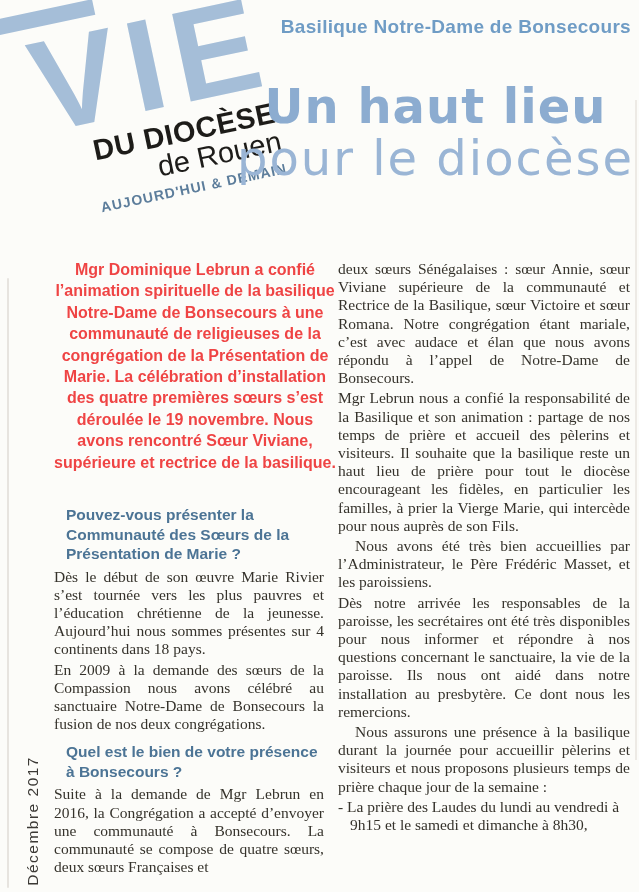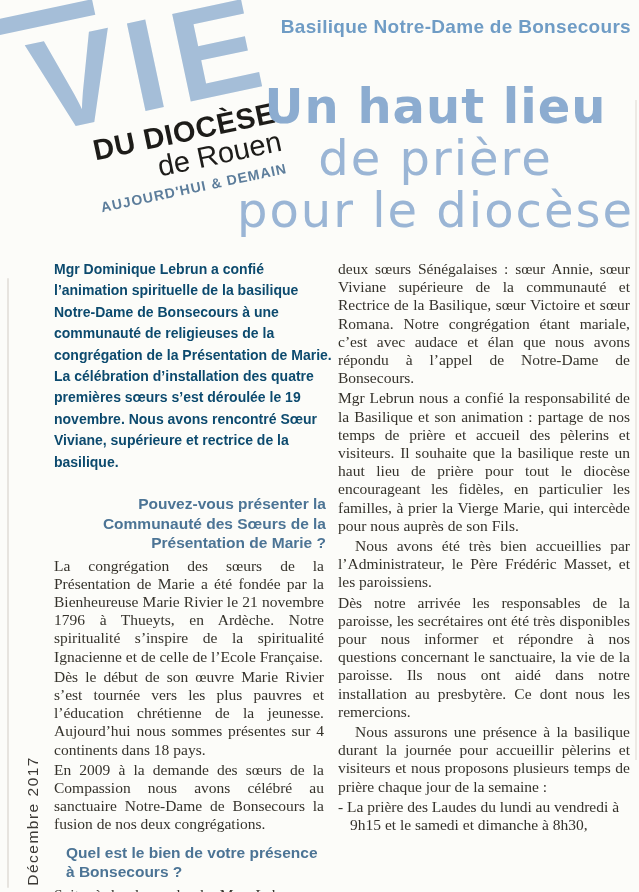--- a/index.html
+++ b/index.html
@@ -53,39 +53,39 @@
   .big-title{
     position:absolute;right:5px;top:80px;text-align:center;
     font-family:"DejaVu Sans",sans-serif;line-height:52px;
     white-space:nowrap;
   }
   .t1{font-size:48px;font-weight:bold;color:#8cacd0;letter-spacing:1px;}
   .t2,.t3{font-size:48px;font-weight:normal;color:#9ab5d5;letter-spacing:2px;}
   
   .intro{
     position:absolute;left:54px;top:259px;width:282px;
-    font-size:14px;line-height:21.4px;font-weight:bold;
-    color:#0c4a6e;
+    font-size:16px;line-height:21.4px;font-weight:bold;
+    color:#ef4444;text-align:center;
   }
   
   .col{position:absolute;font-family:"Liberation Serif",serif;}
   .col-left{left:52px;top:494px;width:274px;}
   .col-right{left:336px;top:258px;width:296px;}
   .para{
     font-size:15.5px;line-height:18.2px;color:#35322b;
     text-align:justify;margin:2px;
   }
   .indent{text-indent:17px;}
   .hang{padding-left:12px;text-indent:-12px;text-align:left;}
   .q-heading{
     font-family:"Liberation Sans",sans-serif;
     font-size:15.5px;line-height:19.5px;font-weight:bold;
     color:#4c7495;padding-left:14px;margin:9px 0 4px 0;
   }
-  .mt0{margin-top:0;text-align:right;}
+  .mt0{margin-top:11px;}
   
   .sidebar-date{
     position:absolute;left:24px;bottom:6px;
     writing-mode:vertical-rl;transform:rotate(180deg);
     font-size:15.5px;color:#3b3935;letter-spacing:1.5px;
   }
 </style>
 </head>
 <body>
 
@@ -100,29 +100,27 @@
     <div class="m-vie">VIE</div>
     <div class="m-du">DU DIOCÈSE</div>
     <div class="m-rouen">de Rouen</div>
     <div class="m-tagline">AUJOURD'HUI &amp; DEMAIN</div>
   </div>
 
   <div class="kicker">Basilique Notre-Dame de Bonsecours</div>
 
   <div class="big-title">
     <div class="t1">Un haut lieu</div>
-    <div class="t2">de prière</div>
     <div class="t3">pour le diocèse</div>
   </div>
 
   <div class="intro">Mgr Dominique Lebrun a confié l’animation spirituelle de la basilique Notre-Dame de Bonsecours à une communauté de religieuses de la congrégation de la Présentation de Marie. La célébration d’installation des quatre premières sœurs s’est déroulée le 19 novembre. Nous avons rencontré Sœur Viviane, supérieure et rectrice de la basilique.</div>
 
   <div class="col col-left">
     <div class="q-heading mt0">Pouvez-vous présenter la Communauté des Sœurs de la Présentation de Marie ?</div>
-    <p class="para">La congrégation des sœurs de la Présentation de Marie a été fondée par la Bienheureuse Marie Rivier le 21 novembre 1796 à Thueyts, en Ardèche. Notre spiritualité s’inspire de la spiritualité Ignacienne et de celle de l’Ecole Française.</p>
     <p class="para">Dès le début de son œuvre Marie Rivier s’est tournée vers les plus pauvres et l’éducation chrétienne de la jeunesse. Aujourd’hui nous sommes présentes sur 4 continents dans 18 pays.</p>
     <p class="para">En 2009 à la demande des sœurs de la Compassion nous avons célébré au sanctuaire Notre-Dame de Bonsecours la fusion de nos deux congrégations.</p>
     <div class="q-heading">Quel est le bien de votre présence à Bonsecours ?</div>
     <p class="para">Suite à la demande de Mgr Lebrun en 2016, la Congrégation a accepté d’envoyer une communauté à Bonsecours. La communauté se compose de quatre sœurs, deux sœurs Françaises et</p>
   </div>
 
   <div class="col col-right">
     <p class="para">deux sœurs Sénégalaises : sœur Annie, sœur Viviane supérieure de la communauté et Rectrice de la Basilique, sœur Victoire et sœur Romana. Notre congrégation étant mariale, c’est avec audace et élan que nous avons répondu à l’appel de Notre-Dame de Bonsecours.</p>
     <p class="para">Mgr Lebrun nous a confié la responsabilité de la Basilique et son animation : partage de nos temps de prière et accueil des pèlerins et visiteurs. Il souhaite que la basilique reste un haut lieu de prière pour tout le diocèse encourageant les fidèles, en particulier les familles, à prier la Vierge Marie, qui intercède pour nous auprès de son Fils.</p>
     <p class="para indent">Nous avons été très bien accueillies par l’Administrateur, le Père Frédéric Masset, et les paroissiens.</p>

